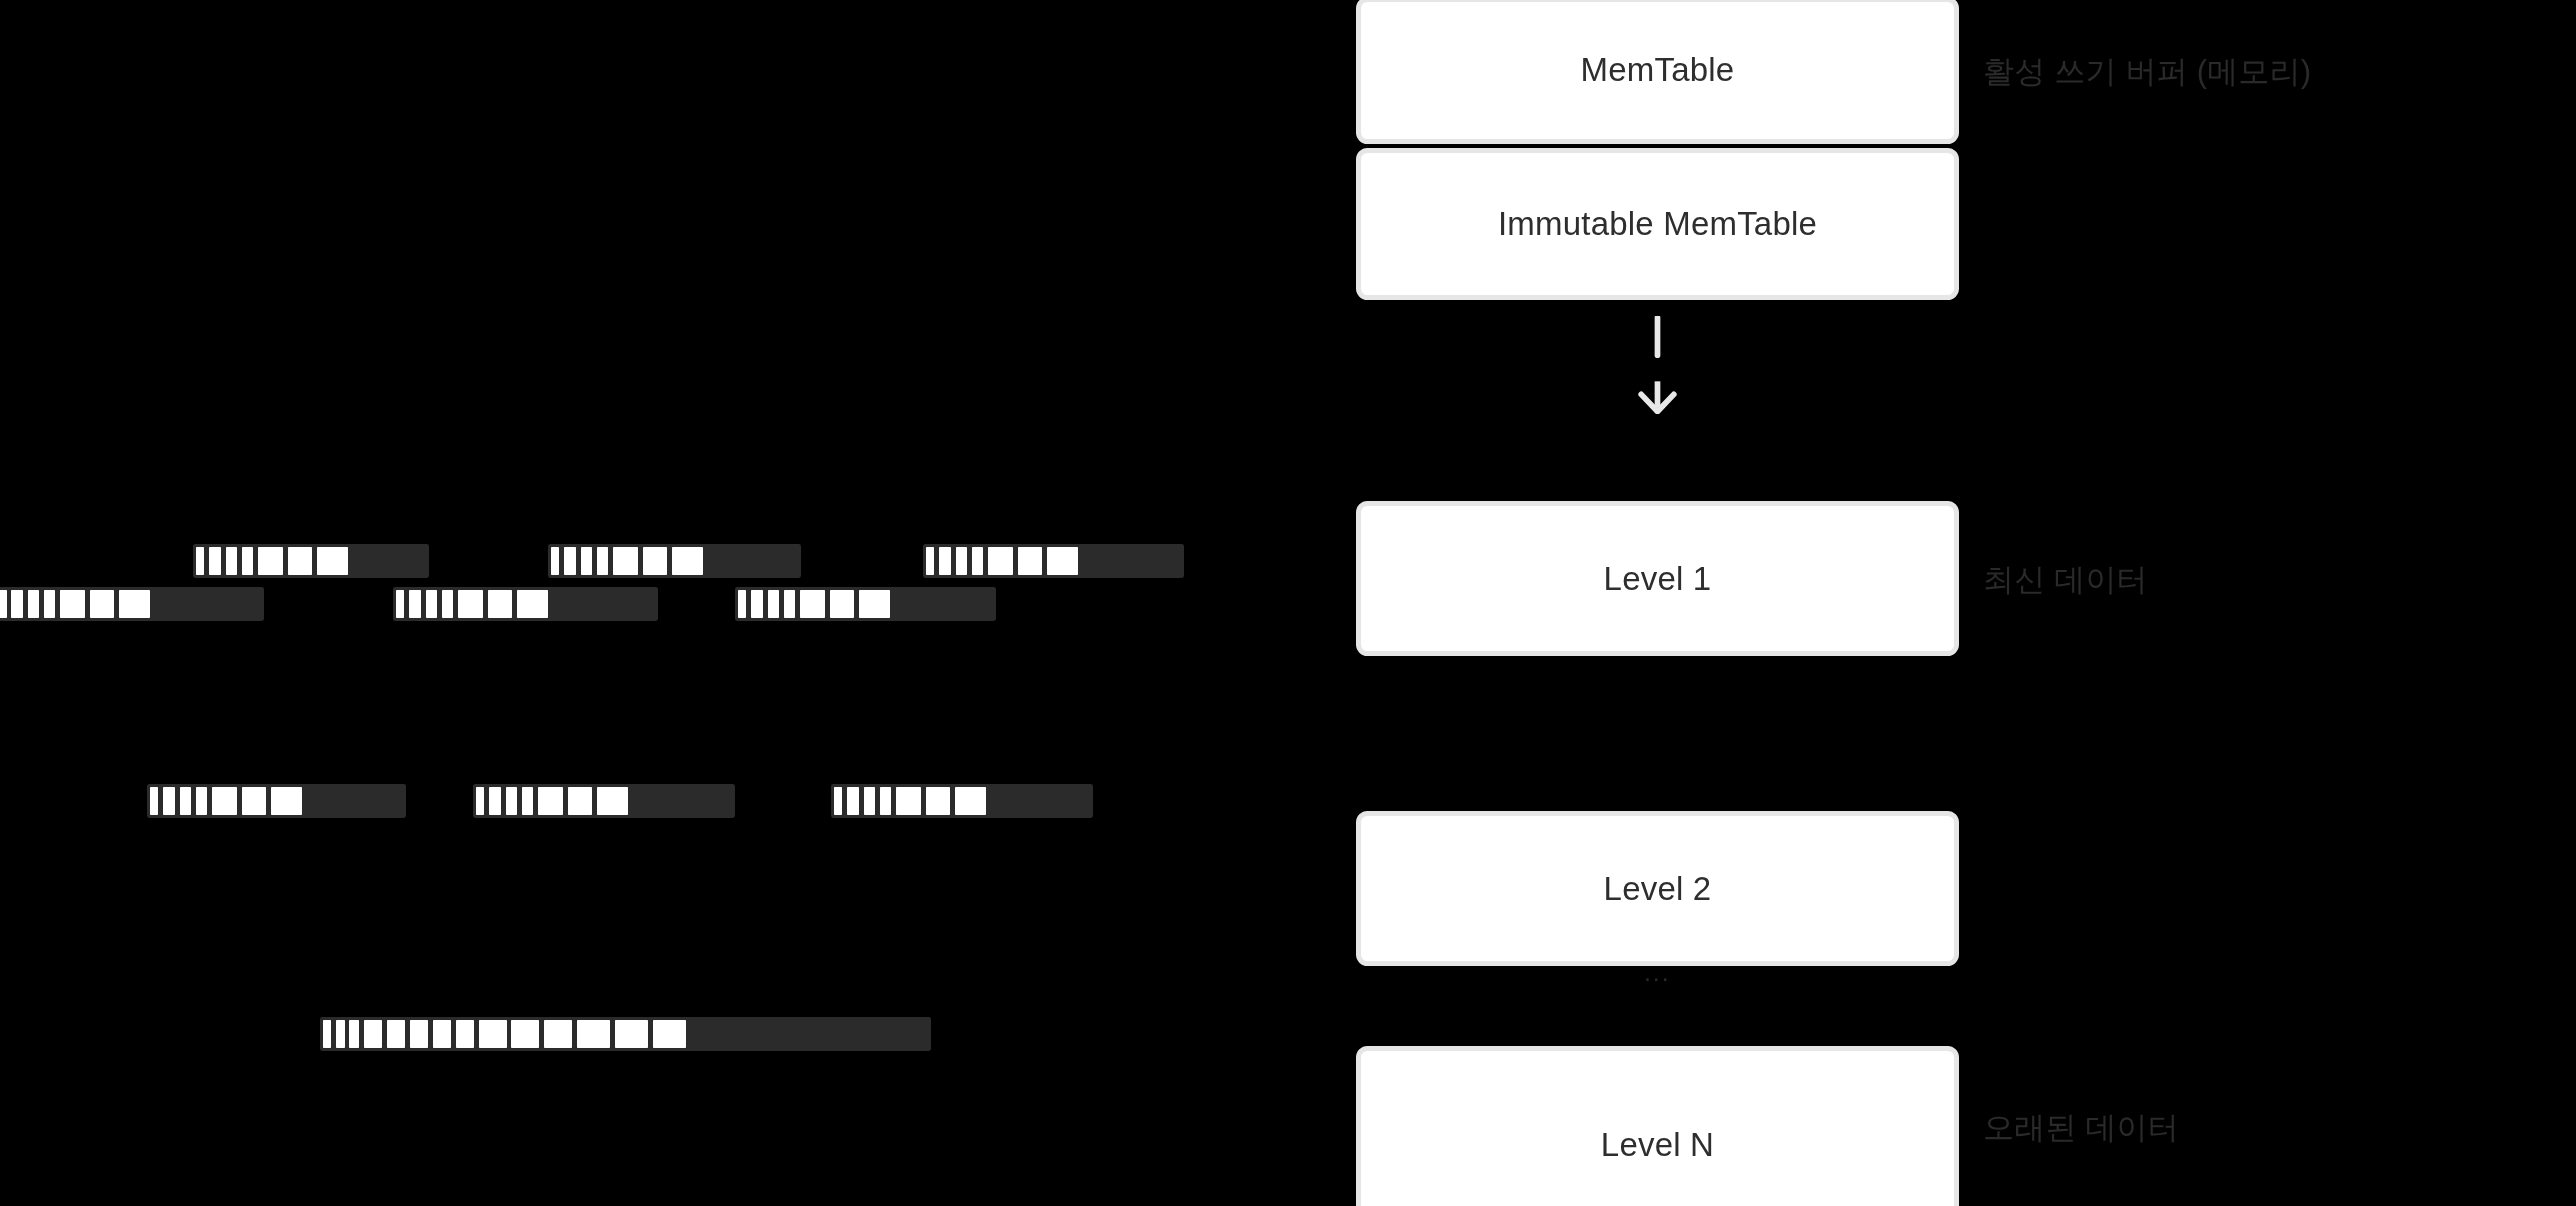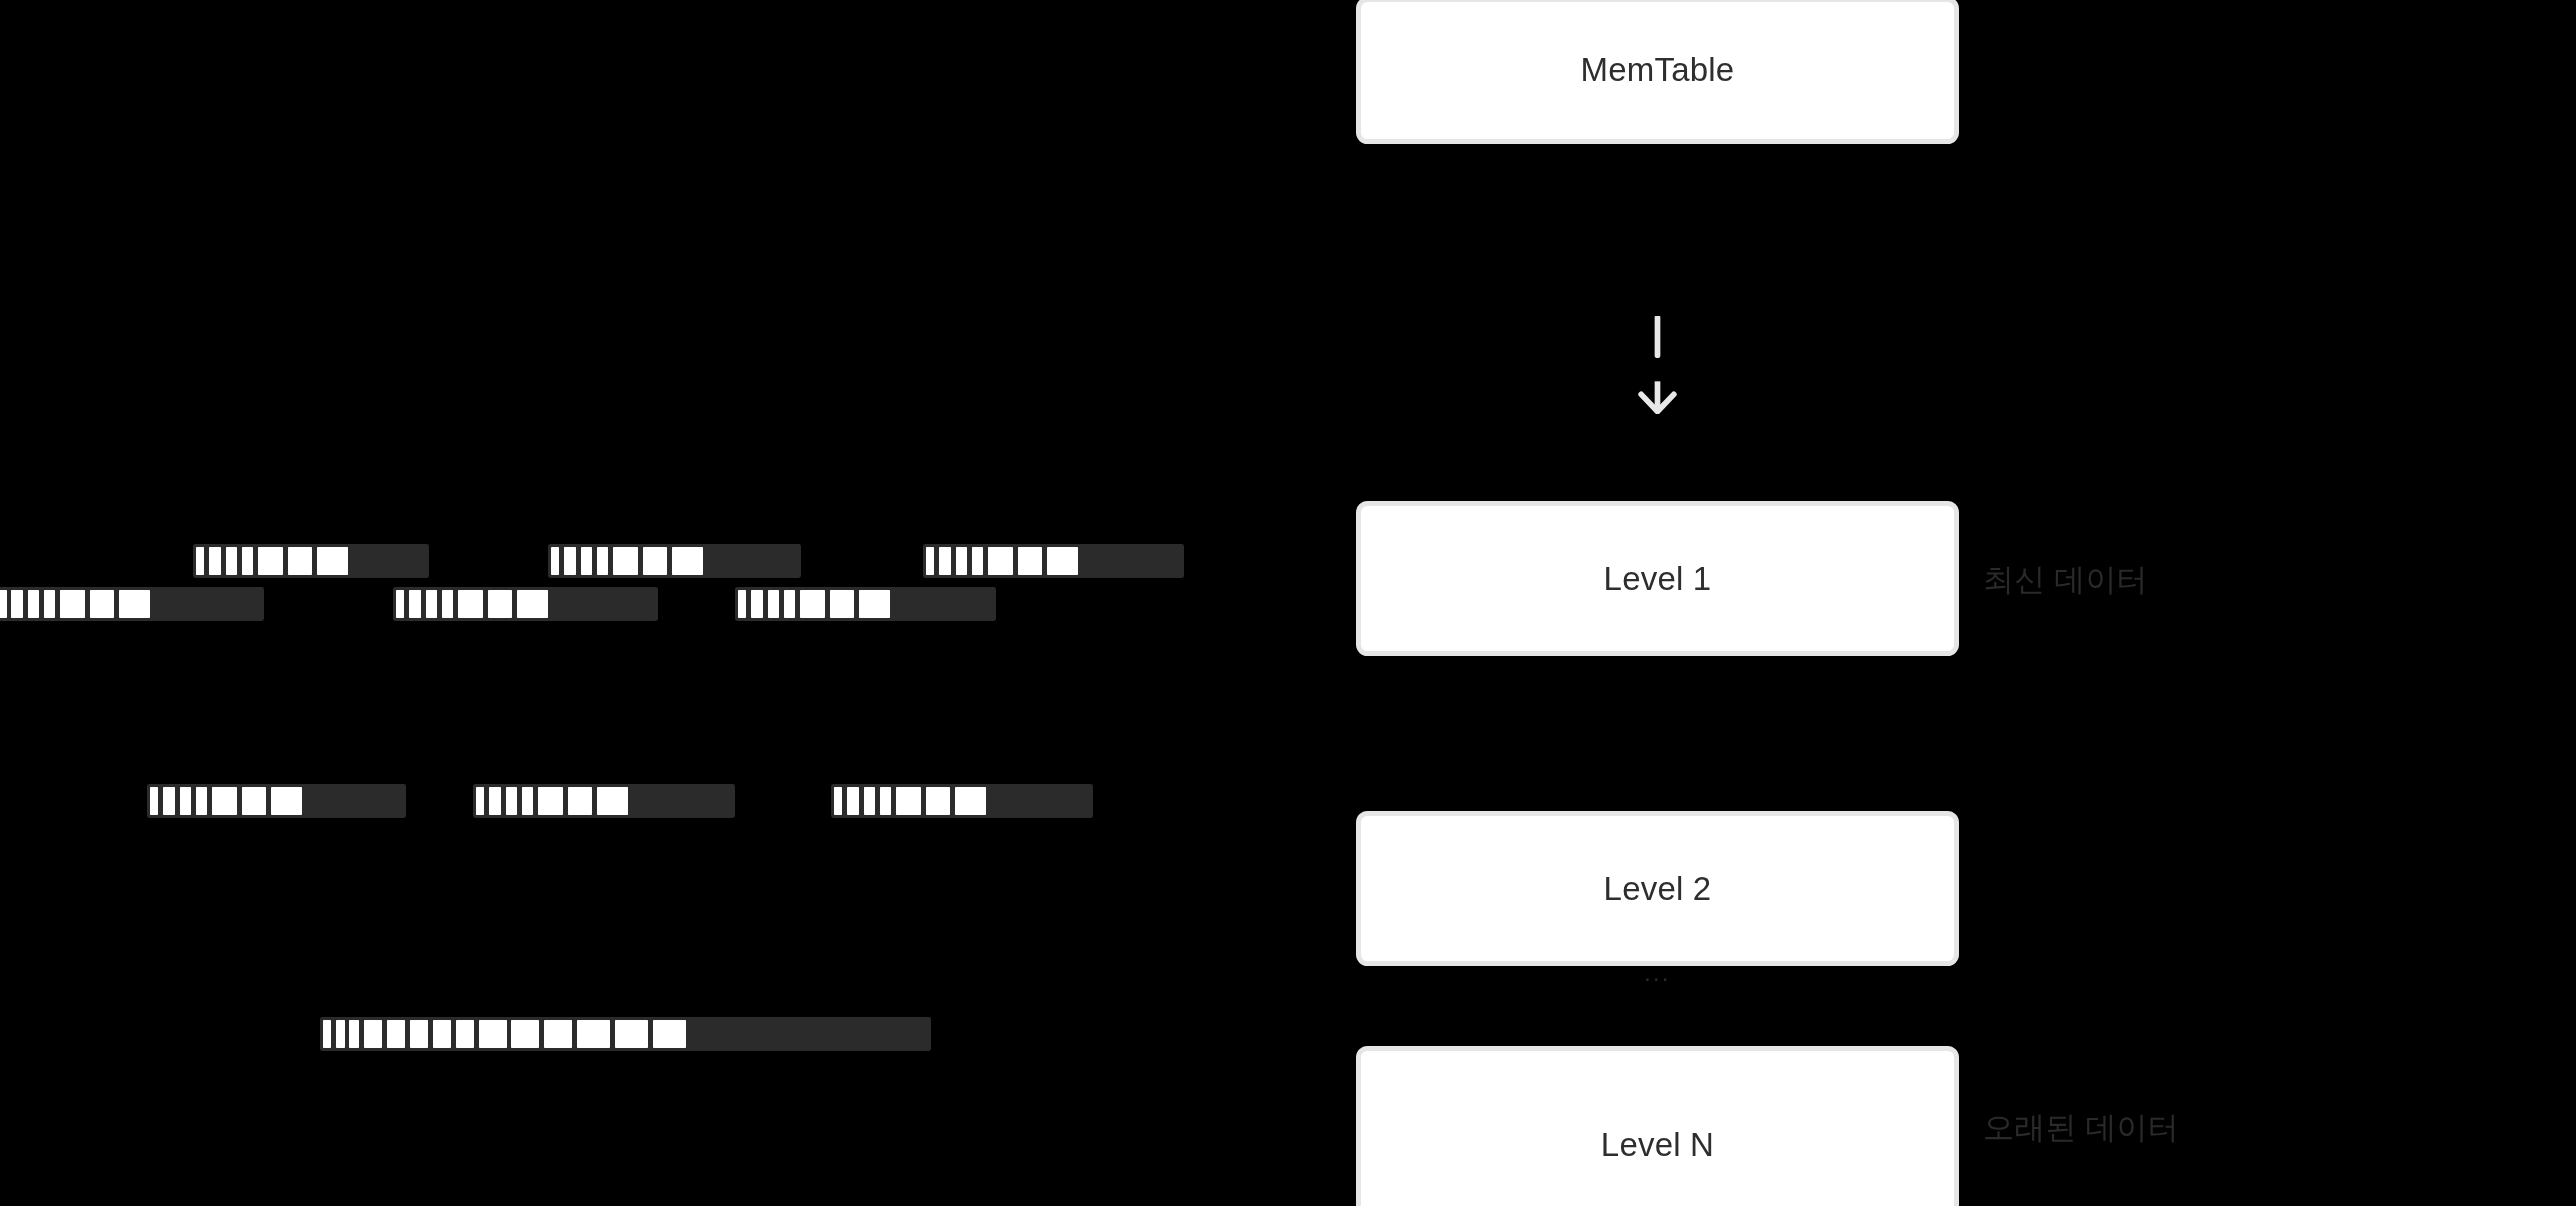--- a/index.html
+++ b/index.html
@@ -213,20 +213,23 @@
         <div class="sst-seg" style="width: 33px; background: rgb(255, 255, 255);"></div>
       </div>
     </div>
 
   <div id="lsm-panel">
 
     <div class="lsm-box" id="box-memtable" style="top:-3.3px;height:147px;">
       <span>MemTable</span>
     </div>
 
+    <div class="lsm-box" id="box-immutable-memtable" style="top:148px;height:152px;">
+      <span>Immutable MemTable</span>
+    </div>
 
     <svg id="flush-arrow" viewBox="0 0 740 120" preserveAspectRatio="none">
       <line x1="370" y1="2" x2="370" y2="48" stroke="#e8e8e8" stroke-width="7" stroke-linecap="round"></line>
       <line x1="370" y1="80" x2="370" y2="112" stroke="#e8e8e8" stroke-width="7"></line>
       <polyline points="350,96 370,117 390,96" fill="none" stroke="#e8e8e8" stroke-width="7" stroke-linecap="round" stroke-linejoin="round"></polyline>
     </svg>
 
     <div class="lsm-box" id="box-level-0" style="top:501px;height:155px;">
       <span>Level 1</span>
     </div>
@@ -236,20 +239,21 @@
       <span>Level 2</span>
     </div>
 
     <div id="level-ellipsis">...</div>
 
     <div class="lsm-box" id="box-level-n" style="top:1046px;height:197px;">
       <span>Level N</span>
     </div>
   </div>
 
+  <div class="annotation" style="top:51px;">활성 쓰기 버퍼 (메모리)</div>
 
 
   <div class="annotation" style="top:559px;">최신 데이터</div>
 
 
   <div class="annotation" style="top:1107px;">오래된 데이터</div>
 
 </div>
 
 

